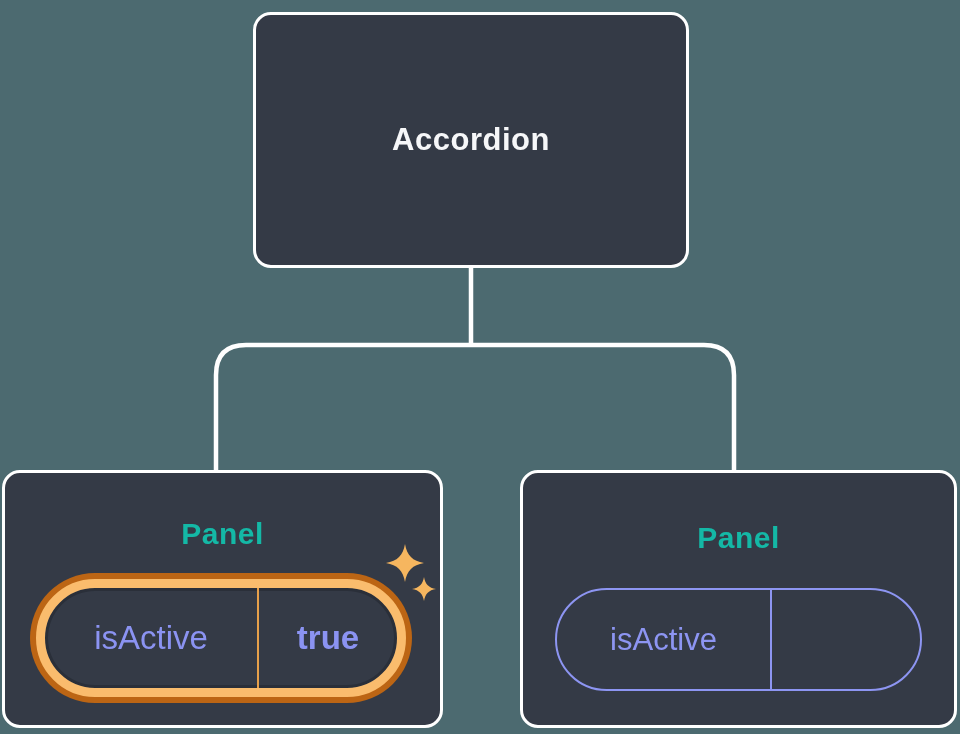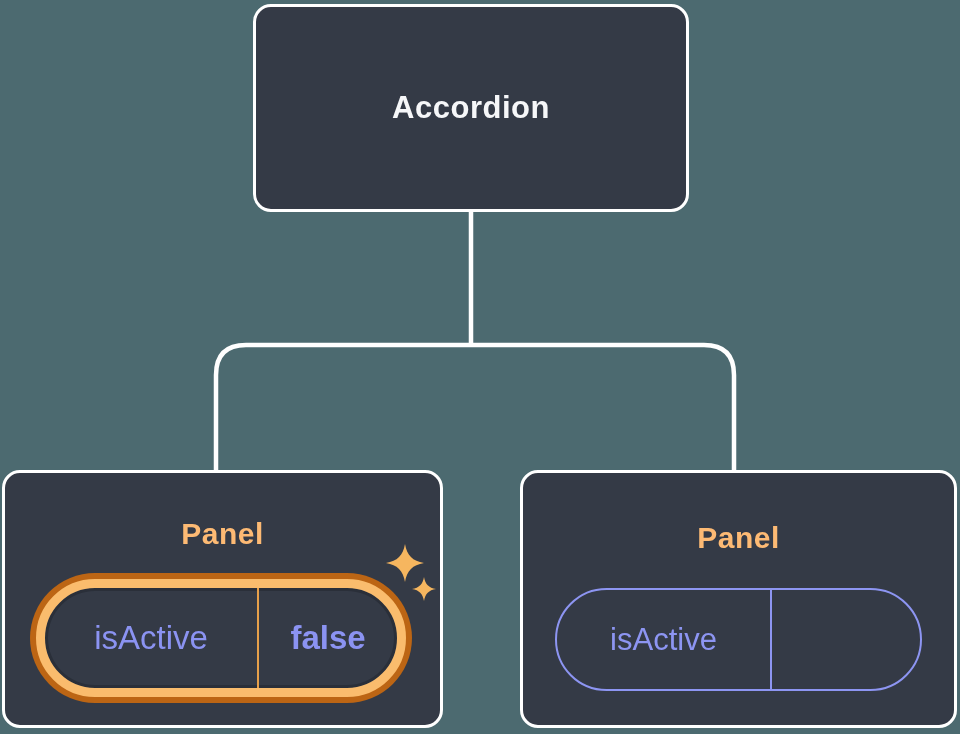--- a/index.html
+++ b/index.html
@@ -20,38 +20,38 @@
     width: 960px; height: 734px;
   }
   .node {
     position: absolute;
     background: #343a46;
     border: 3px solid #ffffff;
     border-radius: 18px;
     box-sizing: border-box;
   }
   .node--root {
-    left: 253px; top: 4px;
-    width: 436px; height: 208px;
+    left: 253px; top: 12px;
+    width: 436px; height: 256px;
     display: flex; align-items: center; justify-content: center;
   }
   .node--panel-left  { left: 2px;   top: 470px; width: 441px; height: 258px; }
   .node--panel-right { left: 520px; top: 470px; width: 437px; height: 258px; }
 
   .root-label {
     color: #f6f7f9;
     font-size: 31px;
     font-weight: 600;
     letter-spacing: 0.5px;
   }
   .panel-title {
     position: absolute;
     left: 0; right: 0;
     text-align: center;
-    color: #fdba74;
+    color: #14b8a6;
     font-size: 30px;
     font-weight: 600;
     line-height: 36px;
     letter-spacing: 0.5px;
   }
   .node--panel-left  .panel-title { top: 43px; }
   .node--panel-right .panel-title { top: 47px; }
 
   
   .pill--active {
@@ -128,21 +128,21 @@
 
   <div class="node node--root">
     <span class="root-label">Accordion</span>
   </div>
 
   <div class="node node--panel-left">
     <div class="panel-title">Panel</div>
     <div class="pill--active">
       <div class="pill-cell-key">isActive</div>
       <div class="pill-divider"></div>
-      <div class="pill-cell-value">false</div>
+      <div class="pill-cell-value">true</div>
     </div>
   </div>
 
   <div class="node node--panel-right">
     <div class="panel-title">Panel</div>
     <div class="pill--inactive">
       <div class="pill-cell-key">isActive</div>
       <div class="pill-divider"></div>
     </div>
   </div>

